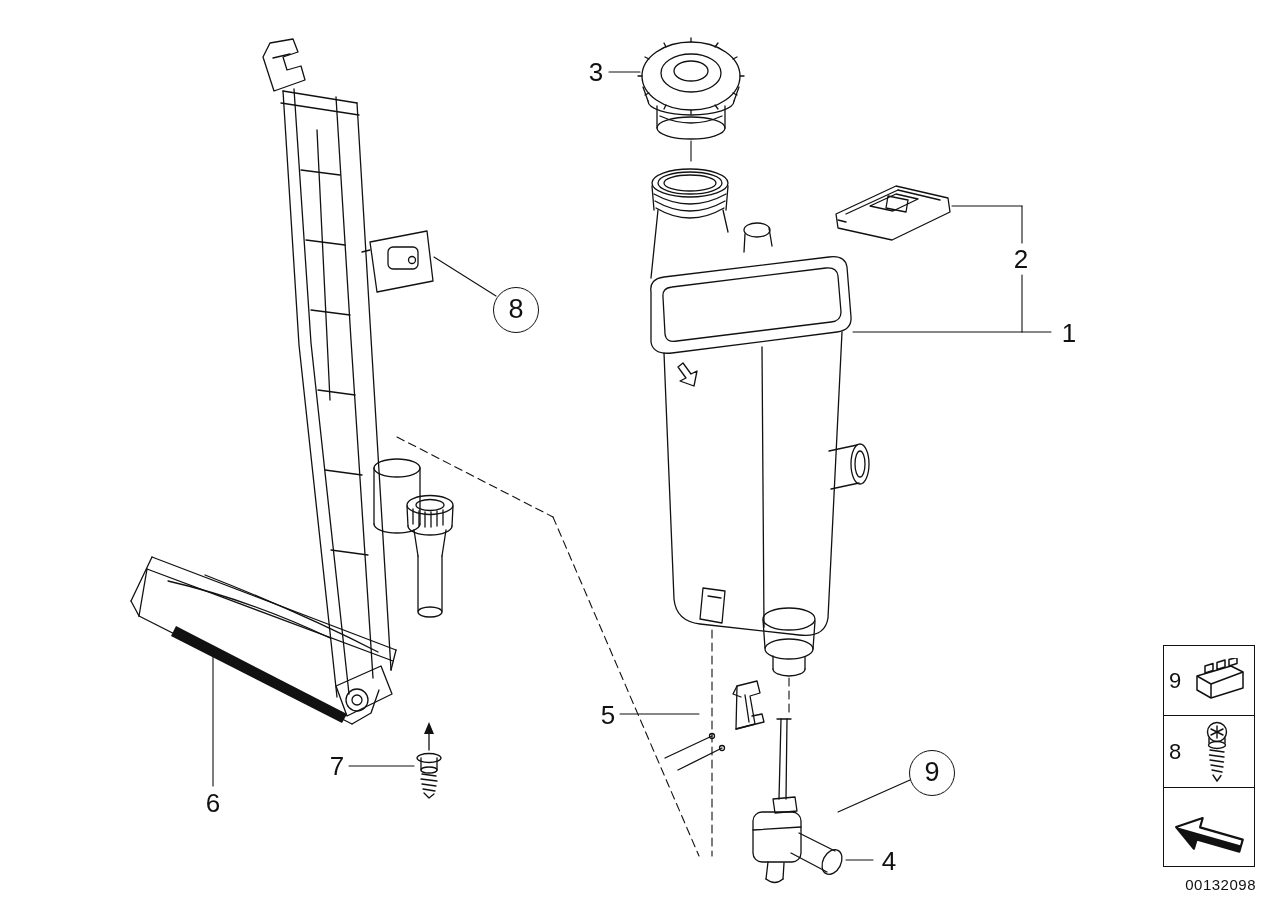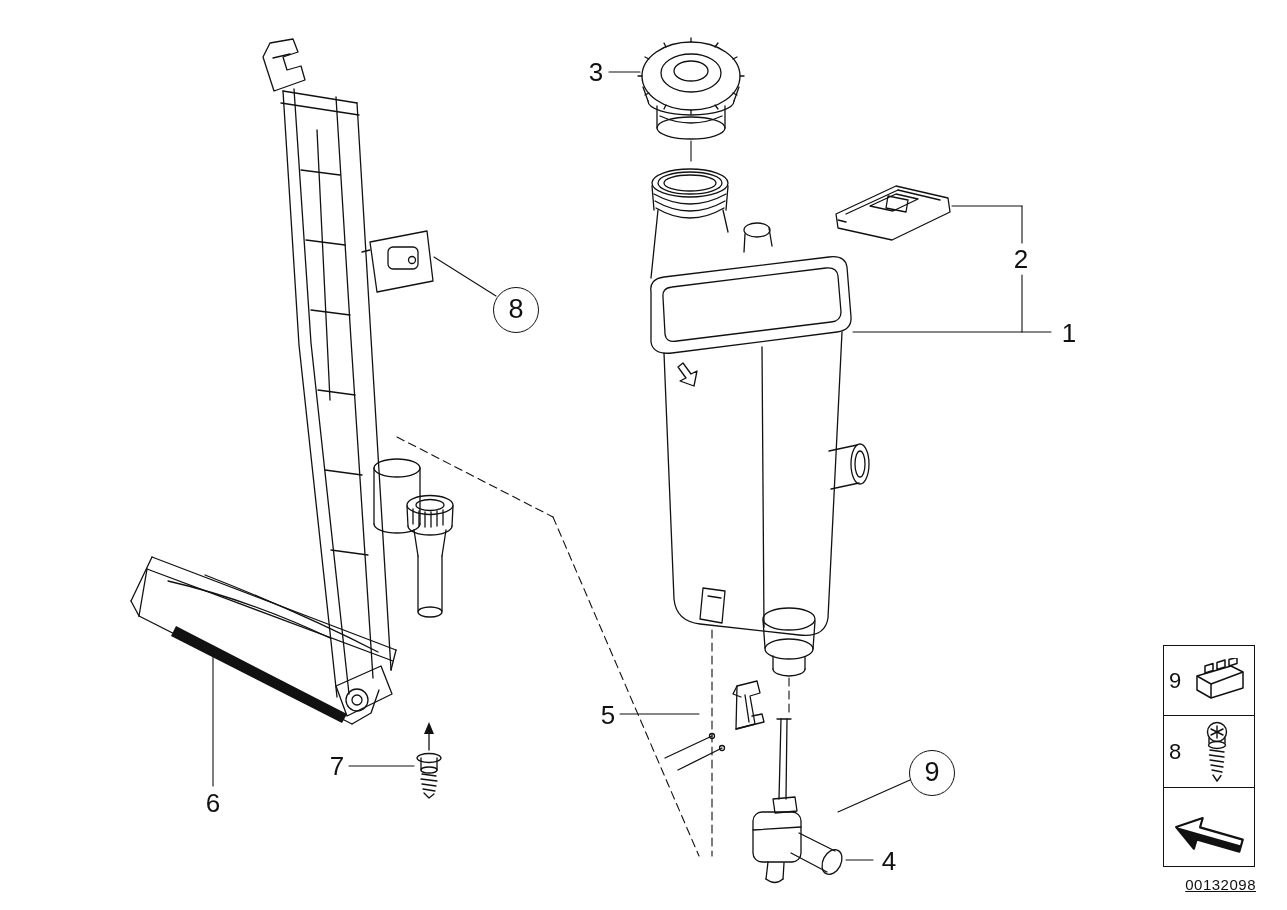--- a/index.html
+++ b/index.html
@@ -13,21 +13,21 @@
   .legend{position:absolute;left:1163px;top:645px;width:92px;}
   .legend-box{border:1.5px solid #111;background:#fff;display:flex;align-items:center;
        padding:2px 5px;box-sizing:border-box;margin-top:-1.5px;}
   .legend-box:first-child{margin-top:0;}
   .legend-box.row1{height:71px;}
   .legend-box.row2{height:74px;}
   .legend-box.row3{height:80px;justify-content:center;}
   .legend-num{font-size:22px;width:18px;flex:0 0 auto;}
   .legend-icon{flex:0 0 auto;margin-left:4px;}
   .part-number{position:absolute;left:1160px;top:876px;width:96px;text-align:right;
-       font-size:15px;letter-spacing:0.5px;text-decoration:underline;}
+       font-size:15px;letter-spacing:0.5px;}
 </style>
 </head>
 <body>
 
 <div class="stage">
 
   <svg class="lineart" width="1287" height="910" viewBox="0 0 1287 910" stroke-linecap="round" stroke-linejoin="round">
 
     <g stroke="#111" fill="none" stroke-width="1.3">
 

